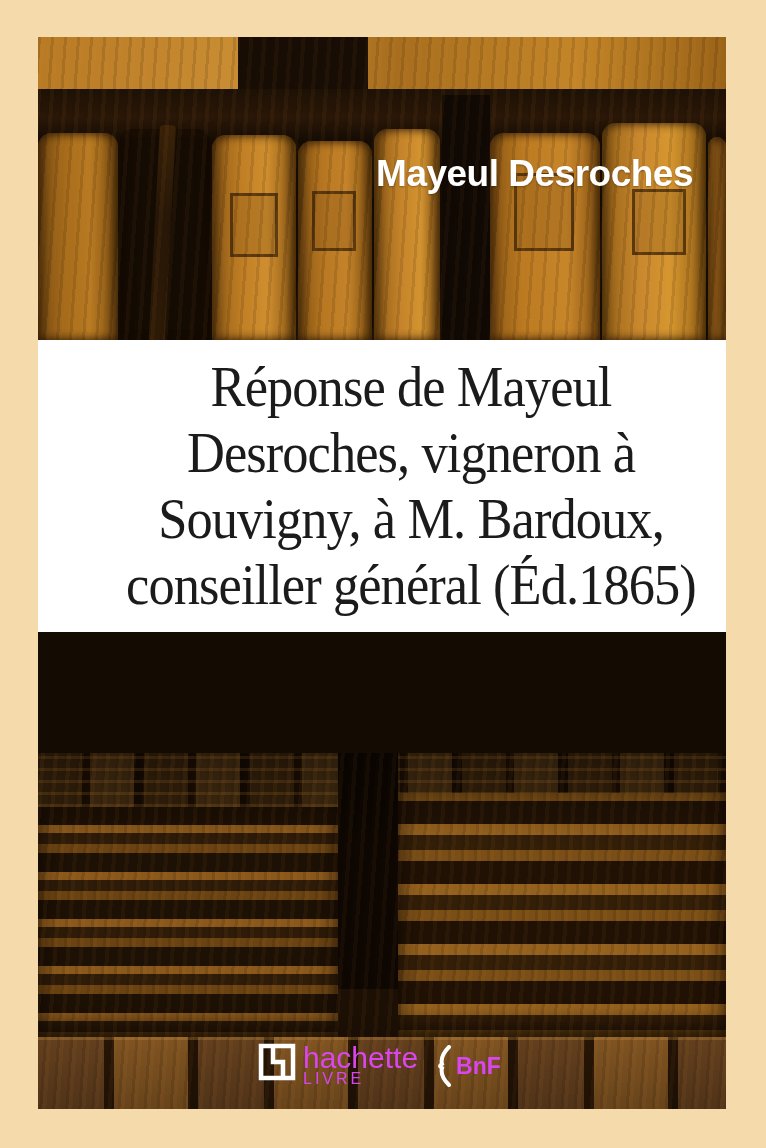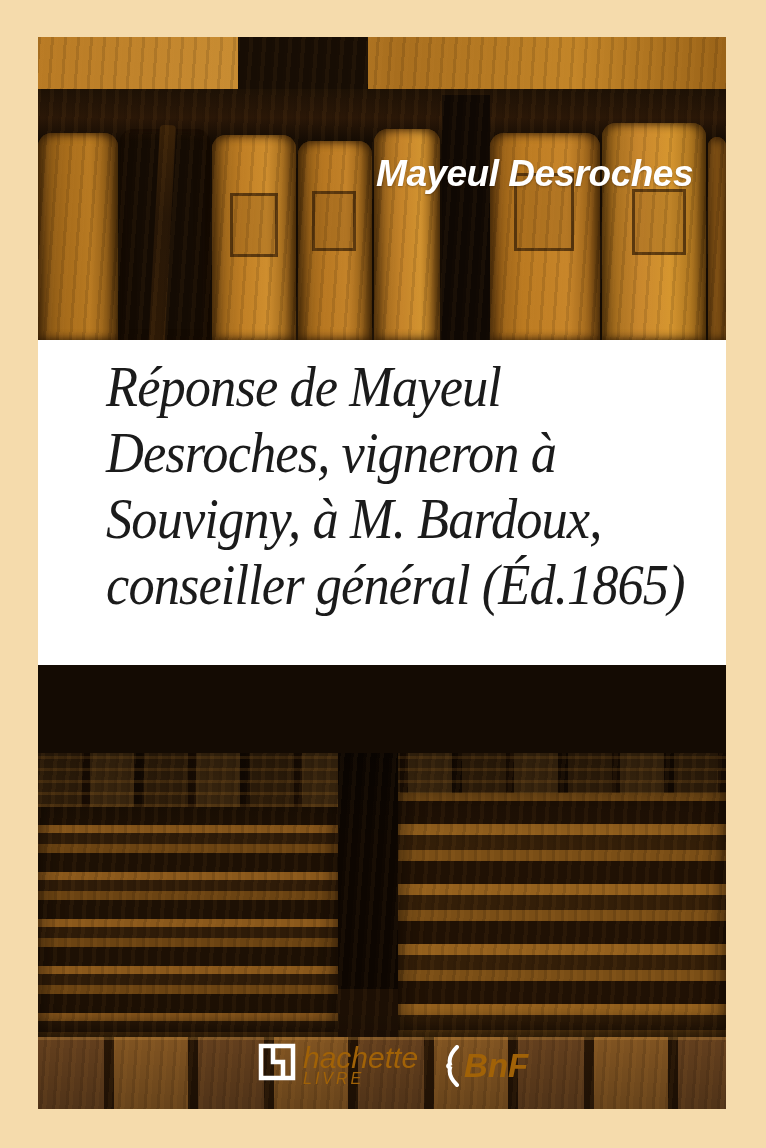--- a/index.html
+++ b/index.html
@@ -4,21 +4,21 @@
 <style>
   * { margin:0; padding:0; box-sizing:border-box; }
   html,body { background:#e9e9e9; }
   .page {
     position:relative; width:766px; height:1148px;
     background:#f5dbac; overflow:hidden;
     font-family:"Liberation Sans", sans-serif;
   }
   .photo {
     position:absolute; left:38px; top:37px; width:688px; height:1072px;
-    background:#140b03; overflow:hidden;font-style:italic;
+    background:#140b03; overflow:hidden;
   }
 
   
   .books-top { position:absolute; left:0; top:0; width:688px; height:303px; background:#140b03; }
   .top-row {
     position:absolute; left:0; top:0; width:688px; height:58px;
     background:linear-gradient(90deg,#b87a24,#c88c32 28%,#a86e1e 52%,#c38528 78%,#9a6318);
   }
   .top-row-notch { position:absolute; left:200px; top:0; width:130px; height:58px; background:#170d04; }
   .shelf-shadow {
@@ -44,22 +44,22 @@
   }
 
   .author {
     position:absolute; right:33px; top:116px; z-index:5;
     color:#ffffff; font-size:37px; font-weight:700; letter-spacing:-0.5px;
     text-shadow:0 1px 2px rgba(40,20,5,.35);
   }
 
   
   .title-band {
-    position:absolute; left:0; top:303px; width:688px; height:325px;
-    background:#ffffff; z-index:6; padding:14px 10px 0 15px; text-align:left;
+    position:absolute; left:0; top:303px; width:688px; height:292px;
+    background:#ffffff; z-index:6; padding:14px 10px 0 15px; text-align:center;
   }
   .title-text {
     font-family:"Liberation Serif", serif; color:#1b1b1b;
     font-size:57px; line-height:66px; letter-spacing:-1px;
     transform:scaleX(0.92); transform-origin:100% 0;
   }
 
   
   .books-bottom { position:absolute; left:0; top:716px; width:688px; height:356px; background:#1c0f04; }
   .stack-a {
@@ -85,30 +85,30 @@
     background:repeating-linear-gradient(90deg,#6b4420 0 66px,#2a1706 66px 76px,#8a5a24 76px 150px,#251405 150px 160px);
   }
   .bottom-shade {
     position:absolute; inset:0; pointer-events:none;
     background:linear-gradient(180deg, rgba(0,0,0,.30), rgba(0,0,0,0) 26%, rgba(0,0,0,0) 72%, rgba(0,0,0,.25));
   }
 
   
   .publishers {
     position:absolute; left:220px; top:1006px; z-index:7;
-    display:flex; align-items:flex-start; gap:24px; color:#a16207;
+    display:flex; align-items:flex-start; gap:16px; color:#d946ef;
   }
   .hachette { display:flex; align-items:flex-start; }
   .hachette svg { display:block; }
   .h-text { margin-left:7px; display:flex; flex-direction:column; }
   .h-word { font-size:30px; line-height:29px; font-weight:400; letter-spacing:0; }
   .h-sub  { font-size:16px; line-height:14px; letter-spacing:3px; font-weight:400; }
   .bnf { display:flex; align-items:center; margin-top:2px; }
   .bnf svg { display:block; margin-right:4px; }
-  .bnf-word { font-size:33px; font-weight:700; letter-spacing:0; }
+  .bnf-word { font-size:23px; font-weight:700; letter-spacing:0; }
 </style>
 </head>
 <body>
 
 <div class="page">
   <div class="photo">
 
     <div class="books-top">
       <div class="top-row"></div>
       <div class="top-row-notch"></div>

